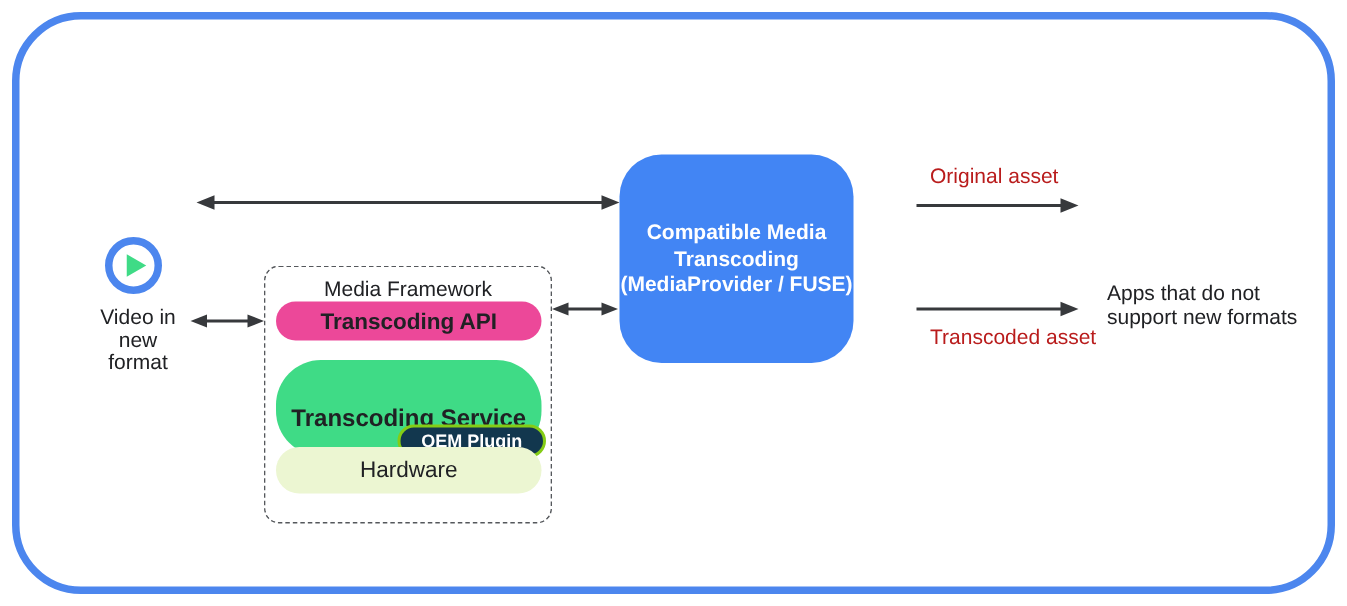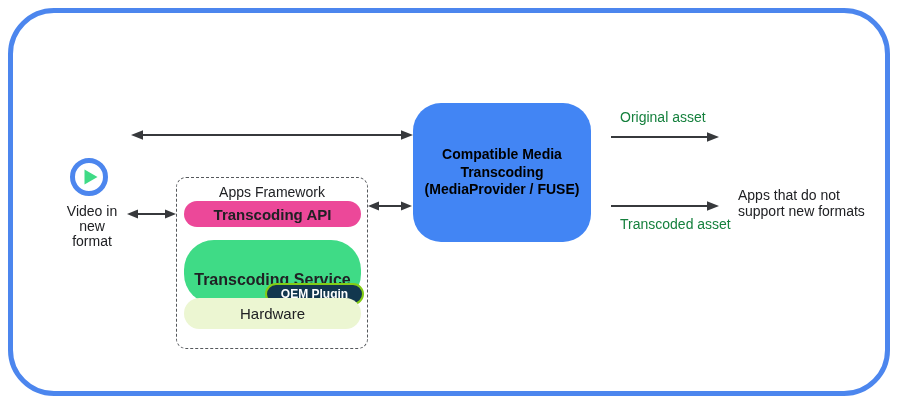--- a/index.html
+++ b/index.html
@@ -39,29 +39,29 @@
   .pill-service .pill-label{position:relative;top:-2px;margin-top:19px;}
   .pill-oem{
     position:absolute;left:88px;top:105px;width:99px;height:22px;
     background:#12374e;border:2px solid #84cc16;border-radius:13px;box-sizing:border-box;
     display:flex;align-items:center;justify-content:center;
     color:#ffffff;font-weight:bold;font-size:12px;
   }
   .pill-hardware{top:120px;height:31px;border-radius:16px;background:#ecf6d2;font-size:15px;}
 
   .transcoder-box{
-    position:absolute;left:413px;top:103px;width:178px;height:139px;
+    position:absolute;left:413px;top:103px;width:156px;height:139px;
     background:#4285f4;border-radius:28px;
     display:flex;align-items:center;justify-content:center;
-    color:#000000;font-weight:bold;font-size:14px;line-height:17.5px;
+    color:#ffffff;font-weight:bold;font-size:14px;line-height:17.5px;
     text-align:center;white-space:pre-line;
   }
 
   .asset-label{
-    position:absolute;font-size:14px;color:#15803d;white-space:nowrap;
+    position:absolute;font-size:14px;color:#b91c1c;white-space:nowrap;
   }
   .asset-label.original{left:620px;top:109px;}
   .asset-label.transcoded{left:620px;top:216px;}
 
   .apps-label{
     position:absolute;left:738px;font-size:14px;line-height:15.5px;white-space:pre-line;
   }
   .apps-label.support{top:119px;}
   .apps-label.nosupport{top:188px;}
 </style>
@@ -100,21 +100,21 @@
 
   <svg class="play-icon" viewBox="0 0 40 40">
     <circle cx="20" cy="20" r="16.5" fill="#ffffff" stroke="#4c86ee" stroke-width="5"></circle>
     <path d="M15.5 12.5 L28.5 20 L15.5 27.5 Z" fill="#3fdb86"></path>
   </svg>
   <div class="source-label">Video in
 new
 format</div>
 
   <div class="mf-box">
-    <div class="mf-title">Apps Framework</div>
+    <div class="mf-title">Media Framework</div>
     <div class="pill pill-api">
       <span class="pill-label">Transcoding API</span>
     </div>
     <div class="pill pill-service">
       <span class="pill-label">Transcoding Service</span>
     </div>
     <div class="pill-oem">
       <span>OEM Plugin</span>
     </div>
     <div class="pill pill-hardware">

